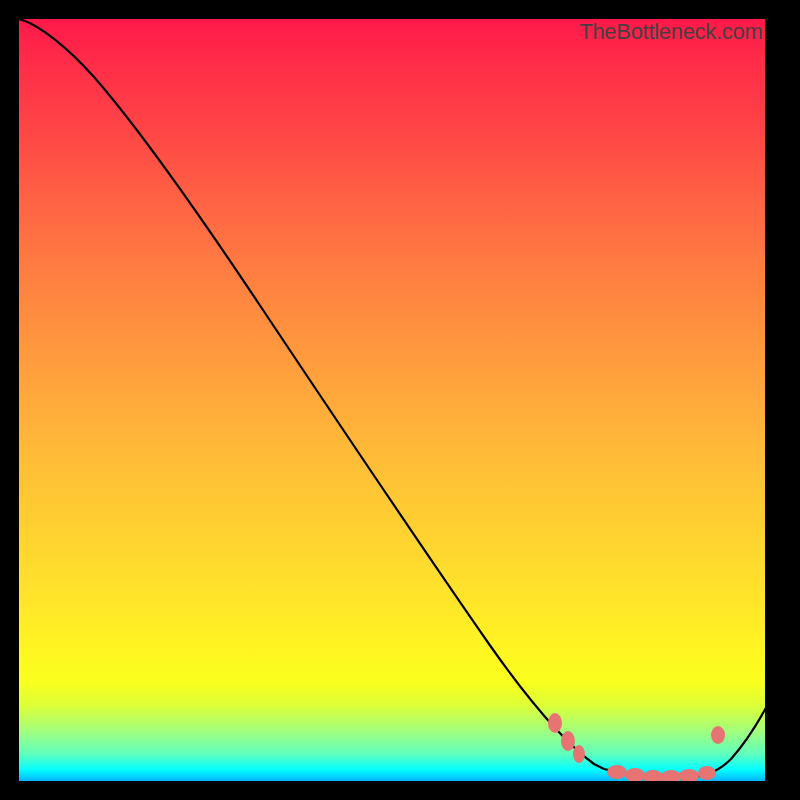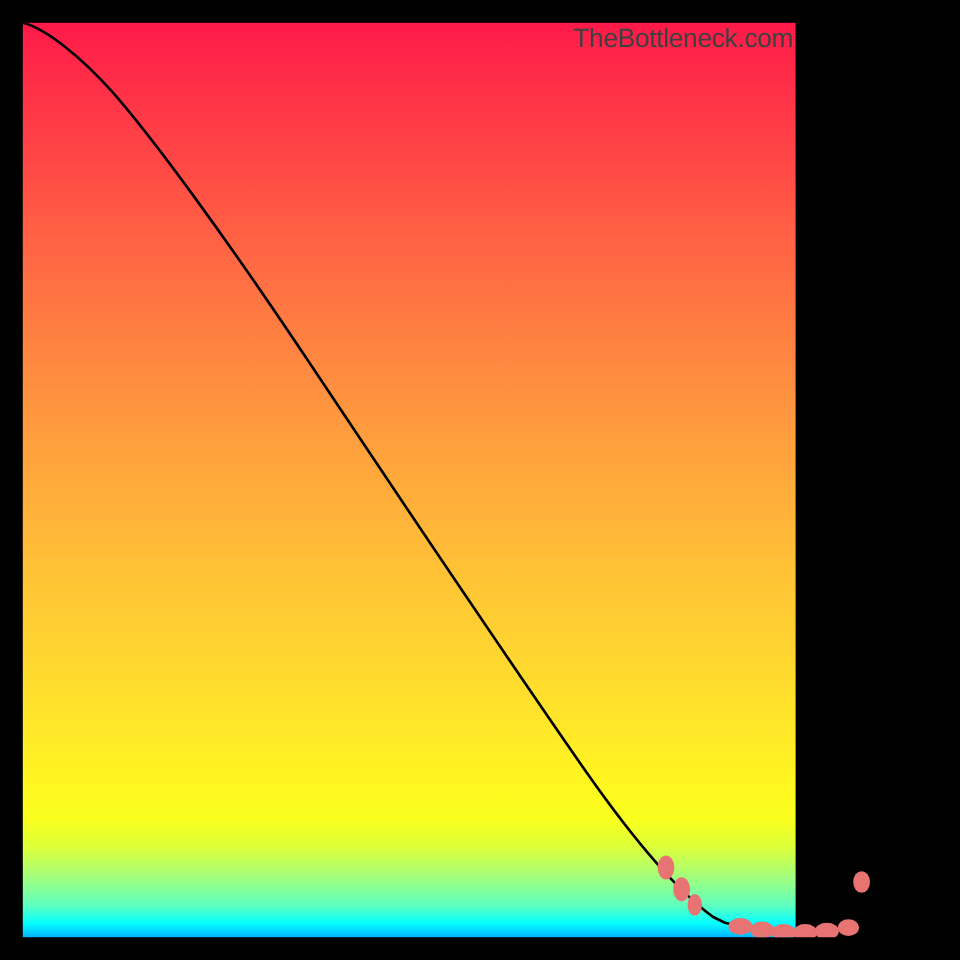--- a/index.html
+++ b/index.html
@@ -7,21 +7,21 @@
     width: 800px;
     height: 800px;
     background: #000;
     position: relative;
     overflow: hidden;
   }
   .chart-area {
     position: absolute;
     left: 19px;
     top: 19px;
-    width: 644px;
+    width: 746px;
     height: 762px;
   }
   .gradient-bg {
     position: absolute;
     left: 0; top: 0; right: 0; bottom: 0;
     background: linear-gradient(to bottom,
       #ff1949 0%,
       #ff2d48 6%,
       #ff4746 15%,
       #ff6344 24%,

